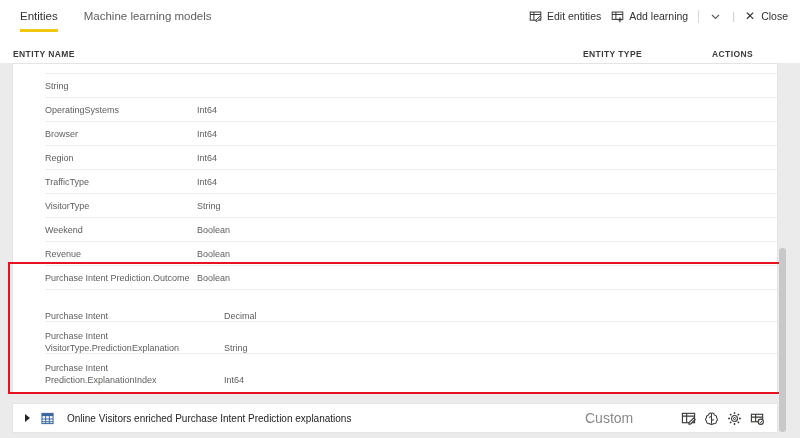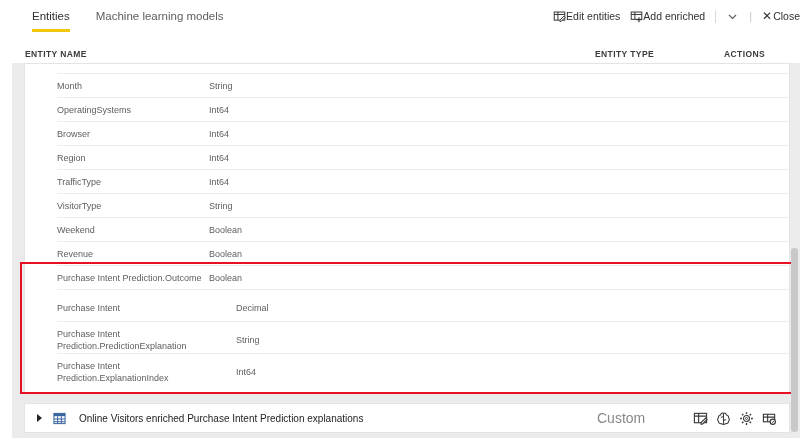--- a/index.html
+++ b/index.html
@@ -1,27 +1,27 @@
 <!DOCTYPE html>
 <html><head>
 <meta charset="utf-8">
 <style>
   html,body{margin:0;padding:0;width:800px;height:438px;overflow:hidden;
     font-family:"Liberation Sans",sans-serif;background:#ffffff;}
-  .stage{position:absolute;top:0;left:12px;width:678px;height:438px;}
+  .stage{position:absolute;top:0;left:0;width:678px;height:438px;}
 
   
   .topbar{position:absolute;top:0;left:0;width:800px;height:44px;background:#fff;}
   .tabs{position:absolute;left:20px;top:10px;display:flex;gap:26px;}
   .tab{font-size:11.5px;color:#605e5c;padding-bottom:7px;cursor:pointer;border-bottom:3px solid transparent;}
   .tab.active{color:#323130;border-bottom:3px solid #f2c80f;}
 
   .toolbar{position:absolute;right:12px;top:9px;display:flex;align-items:center;gap:10px;
     font-size:10.5px;color:#323130;}
-  .tbtn{display:flex;align-items:center;cursor:pointer;}
+  .tbtn{display:flex;align-items:center;gap:5px;cursor:pointer;}
   .tbtn svg{display:block;}
   .split-divider{width:1px;height:13px;background:#d8d8d8;}
   .sep{color:#c8c6c4;font-size:11px;}
   .chev{display:flex;align-items:center;cursor:pointer;padding:0 2px;}
   .closex{font-size:12px;margin-right:1px;}
 
   
   .colheaders{position:absolute;top:49px;left:0;width:800px;height:14px;
     font-size:8.5px;font-weight:bold;letter-spacing:.4px;color:#3b3a39;}
   .colheaders span{position:absolute;top:0;}
@@ -32,21 +32,21 @@
 
   
   .panel{position:absolute;left:12px;top:63px;width:766px;height:330px;background:#fff;
     border:1px solid #e4e4e4;box-sizing:border-box;overflow:hidden;}
   .sliver{height:10px;position:relative;}
   .sliver::after,.frow::after{content:"";position:absolute;left:32px;right:0;bottom:0;height:1px;background:#ededed;}
   .frow:last-child::after{display:none;}
   .frow{position:relative;display:flex;align-items:center;padding-left:32px;box-sizing:border-box;
     font-size:9px;color:#605e5c;}
   .frow.single{height:24px;}
-  .frow.double{height:32px;align-items:center;padding-top:4px;}
+  .frow.double{height:32px;align-items:flex-end;padding-top:4px;}
   .fname{width:152px;flex:none;white-space:nowrap;}
   .frow.double .fname{white-space:normal;line-height:12px;}
   .fname div{white-space:nowrap;}
   .ftype{flex:none;}
   .frow.double .ftype{line-height:12px;margin-left:27px;}
 
   
   .hlbox{position:absolute;left:8px;top:262px;width:772px;height:128px;
     border:2px solid #e81123;box-sizing:content-box;pointer-events:none;z-index:4;}
 
@@ -87,21 +87,21 @@
         <span>Edit entities</span>
       </div>
       <div class="tbtn">
         <span>
           <svg width="13" height="13" viewBox="0 0 16 16" fill="none" stroke="#323130" stroke-width="1.2">
             <rect x="1.5" y="2.5" width="13" height="9"></rect>
             <path d="M1.5 5.5h13M6 2.5v9"></path>
             <path d="M11 9v6M8 12h6" stroke-width="1.4"></path>
           </svg>
         </span>
-        <span>Add enriched</span>
+        <span>Add learning</span>
       </div>
       <div class="split-divider"></div>
       <div class="chev">
         <span>
           <svg width="9" height="6" viewBox="0 0 9 6" fill="none" stroke="#605e5c" stroke-width="1.2">
             <path d="M1 1l3.5 3.5L8 1"></path>
           </svg>
         </span>
       </div>
       <span class="sep">|</span>
@@ -117,23 +117,20 @@
     <span class="ch-type">ENTITY TYPE</span>
     <span class="ch-actions">ACTIONS</span>
   </div>
 
   <div class="content-bg"></div>
 
   <div class="panel">
     <div class="sliver"></div>
     <div id="rows-host">
         <div class="frow single">
-          <div class="fname">
-            <div>Month</div>
-          </div>
           <div class="ftype">String</div>
         </div>
         <div class="frow single">
           <div class="fname">
             <div>OperatingSystems</div>
           </div>
           <div class="ftype">Int64</div>
         </div>
         <div class="frow single">
           <div class="fname">
@@ -179,21 +176,21 @@
         </div>
         <div class="frow double">
           <div class="fname">
             <div>Purchase Intent</div>
           </div>
           <div class="ftype">Decimal</div>
         </div>
         <div class="frow double">
           <div class="fname">
             <div>Purchase Intent</div>
-            <div>Prediction.PredictionExplanation</div>
+            <div>VisitorType.PredictionExplanation</div>
           </div>
           <div class="ftype">String</div>
         </div>
         <div class="frow double">
           <div class="fname">
             <div>Purchase Intent</div>
             <div>Prediction.ExplanationIndex</div>
           </div>
           <div class="ftype">Int64</div>
         </div>

